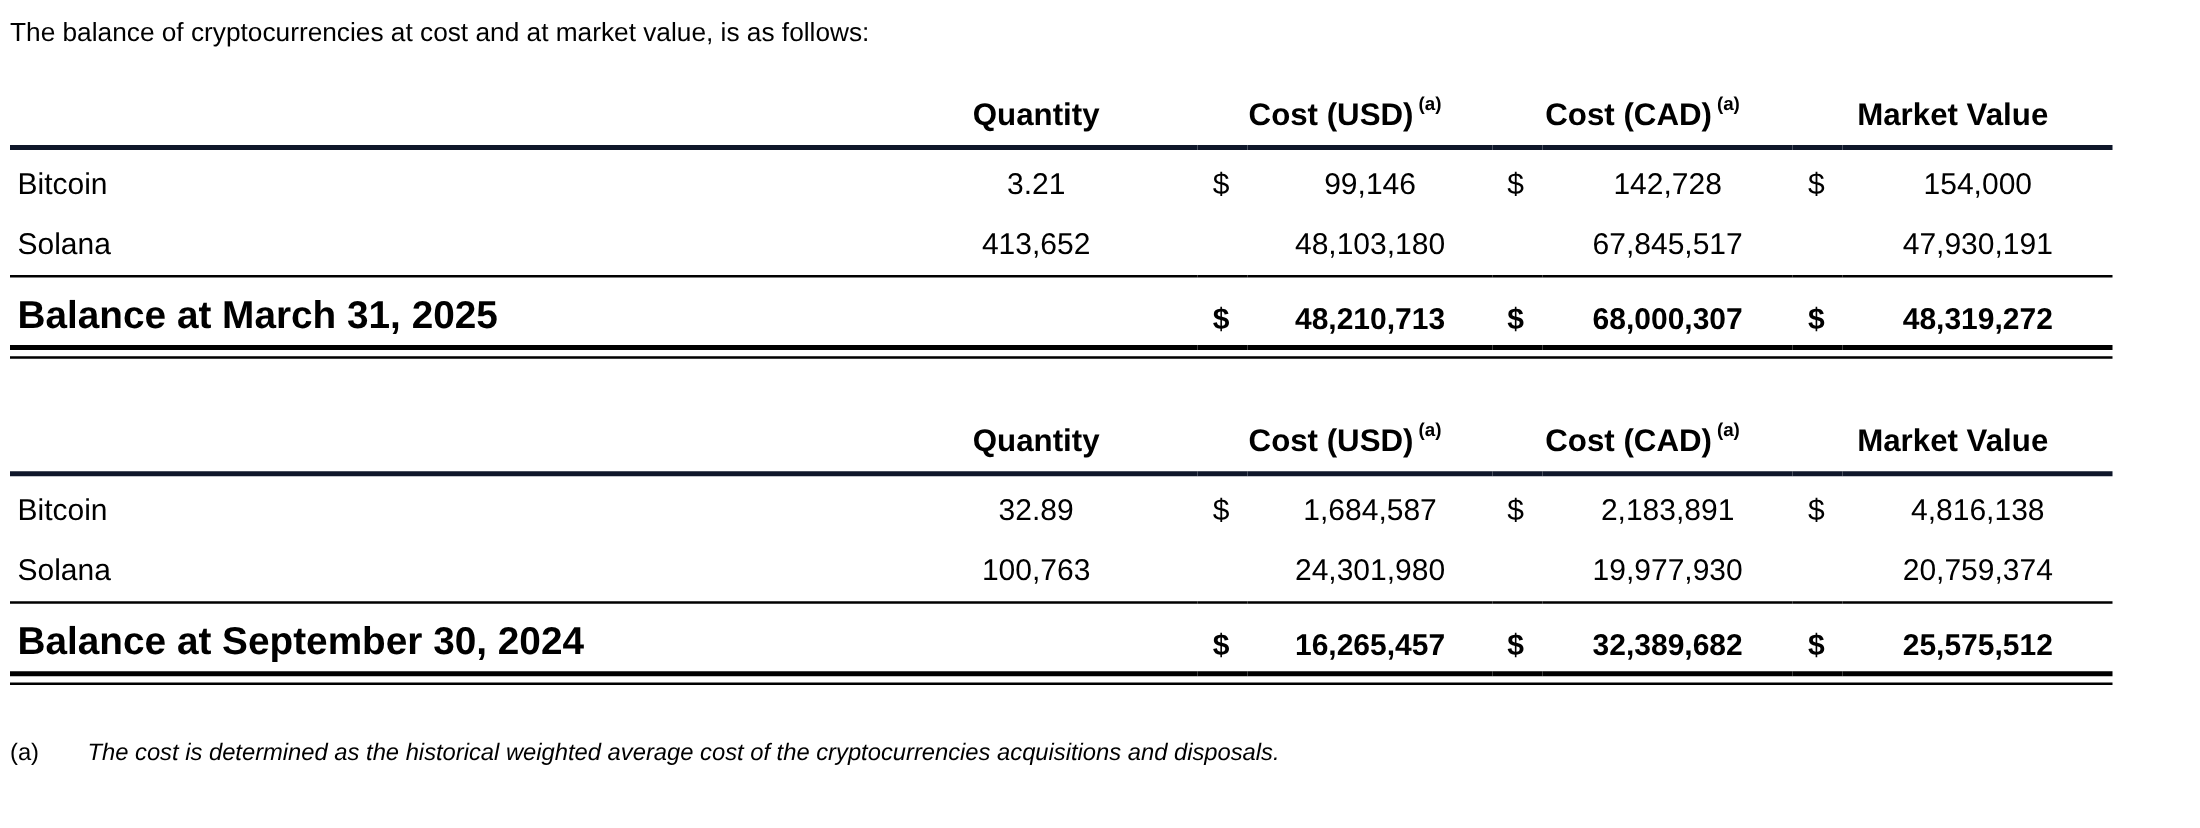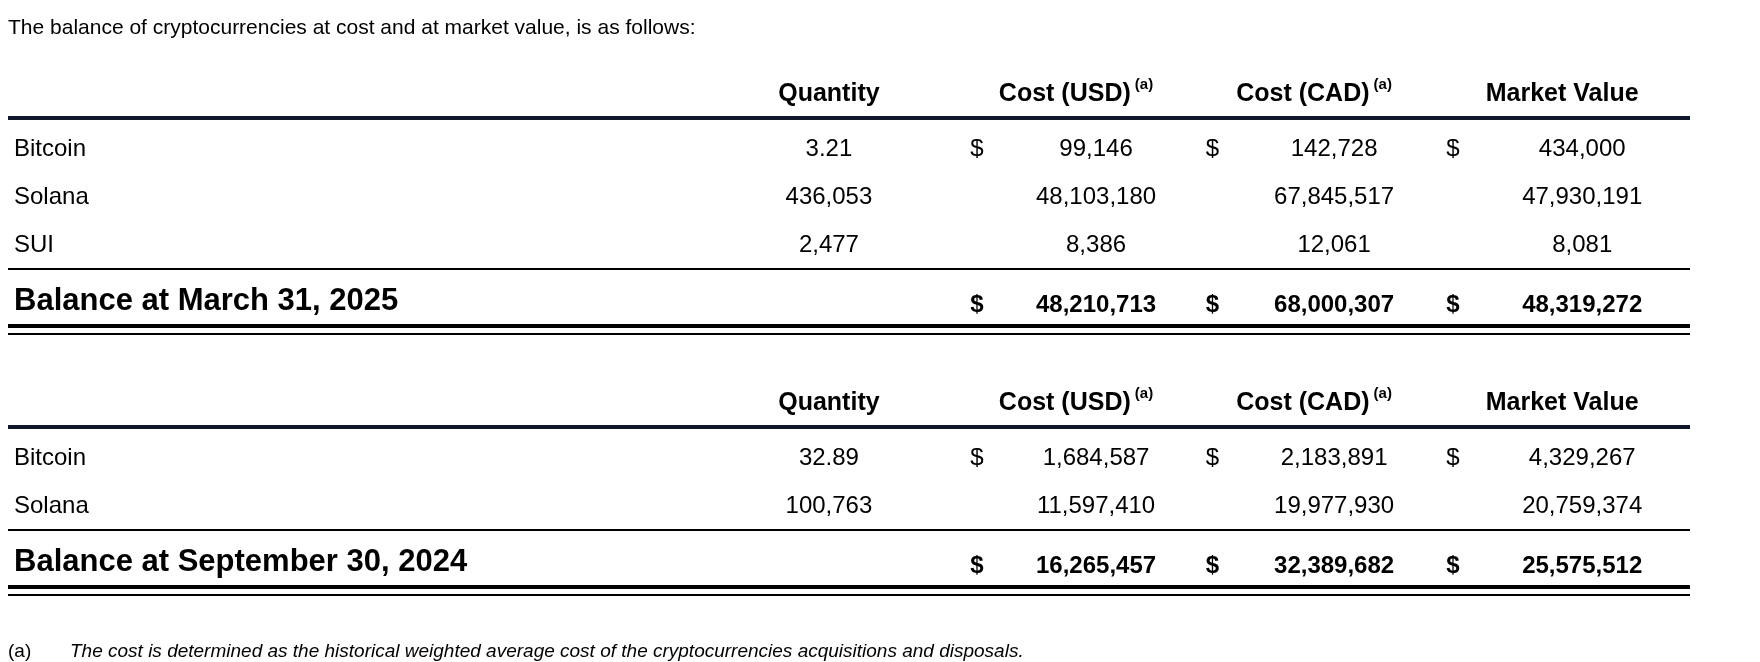--- a/index.html
+++ b/index.html
@@ -111,41 +111,31 @@
     </thead>
     <tbody>
       <tr class="first-row">
         <td class="name">Bitcoin</td>
         <td class="num">3.21</td>
         <td class="sym">$</td>
         <td class="num">99,146</td>
         <td class="sym">$</td>
         <td class="num">142,728</td>
         <td class="sym">$</td>
-        <td class="num">434,000</td>
+        <td class="num">154,000</td>
       </tr>
       <tr>
         <td class="name">Solana</td>
-        <td class="num">436,053</td>
+        <td class="num">413,652</td>
         <td class="sym"></td>
         <td class="num">48,103,180</td>
         <td class="sym"></td>
         <td class="num">67,845,517</td>
         <td class="sym"></td>
         <td class="num">47,930,191</td>
-      </tr>
-      <tr>
-        <td class="name">SUI</td>
-        <td class="num">2,477</td>
-        <td class="sym"></td>
-        <td class="num">8,386</td>
-        <td class="sym"></td>
-        <td class="num">12,061</td>
-        <td class="sym"></td>
-        <td class="num">8,081</td>
       </tr>
     </tbody>
     <tfoot>
       <tr class="total-row">
         <td class="name" colspan="2">Balance at March 31, 2025</td>
         <td class="sym">$</td>
         <td class="num">48,210,713</td>
         <td class="sym">$</td>
         <td class="num">68,000,307</td>
         <td class="sym">$</td>
@@ -177,27 +167,27 @@
     </thead>
     <tbody>
       <tr class="first-row">
         <td class="name">Bitcoin</td>
         <td class="num">32.89</td>
         <td class="sym">$</td>
         <td class="num">1,684,587</td>
         <td class="sym">$</td>
         <td class="num">2,183,891</td>
         <td class="sym">$</td>
-        <td class="num">4,329,267</td>
+        <td class="num">4,816,138</td>
       </tr>
       <tr>
         <td class="name">Solana</td>
         <td class="num">100,763</td>
         <td class="sym"></td>
-        <td class="num">11,597,410</td>
+        <td class="num">24,301,980</td>
         <td class="sym"></td>
         <td class="num">19,977,930</td>
         <td class="sym"></td>
         <td class="num">20,759,374</td>
       </tr>
     </tbody>
     <tfoot>
       <tr class="total-row">
         <td class="name" colspan="2">Balance at September 30, 2024</td>
         <td class="sym">$</td>

